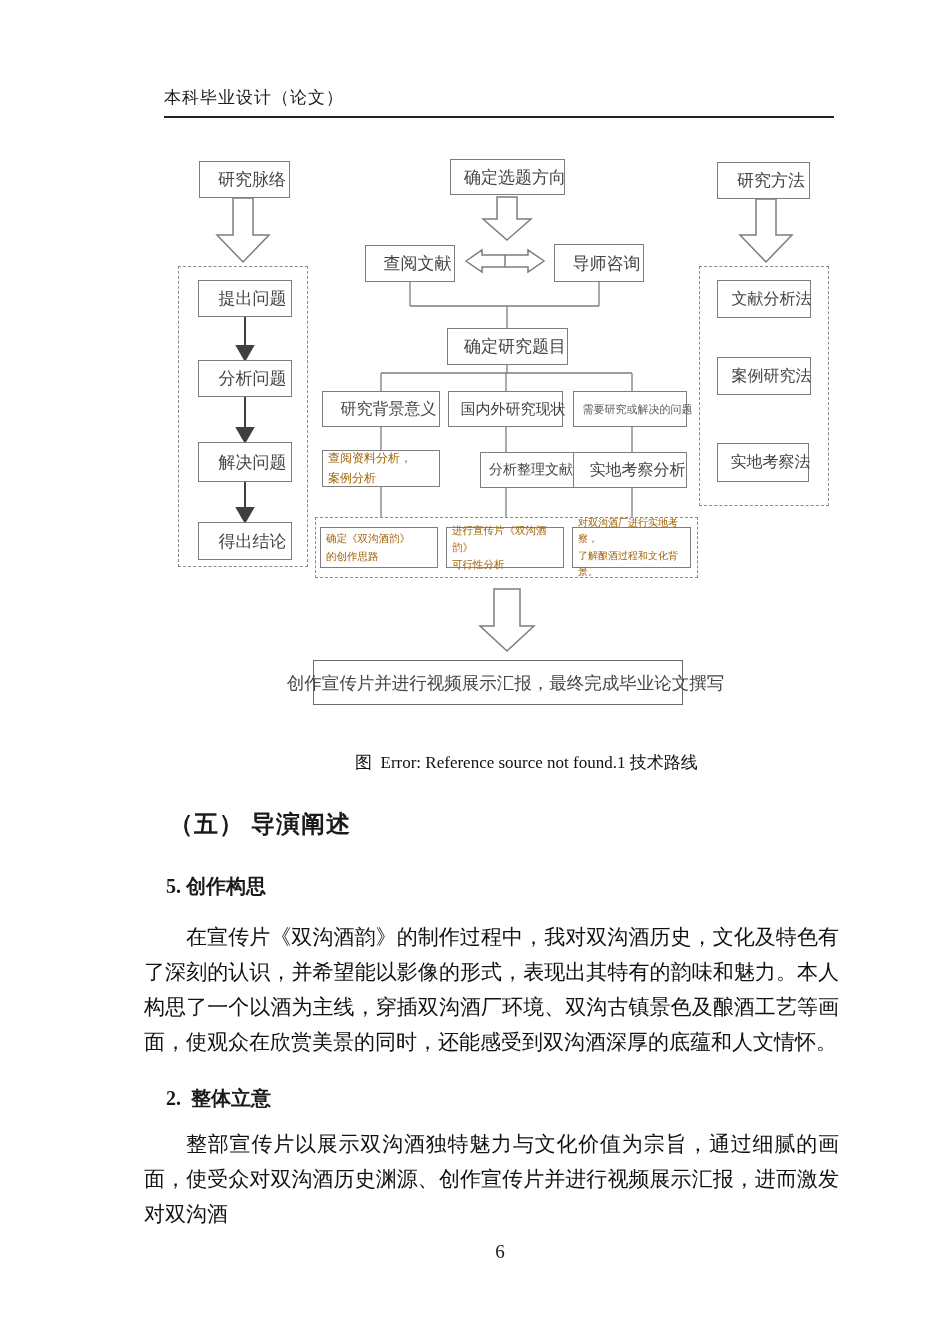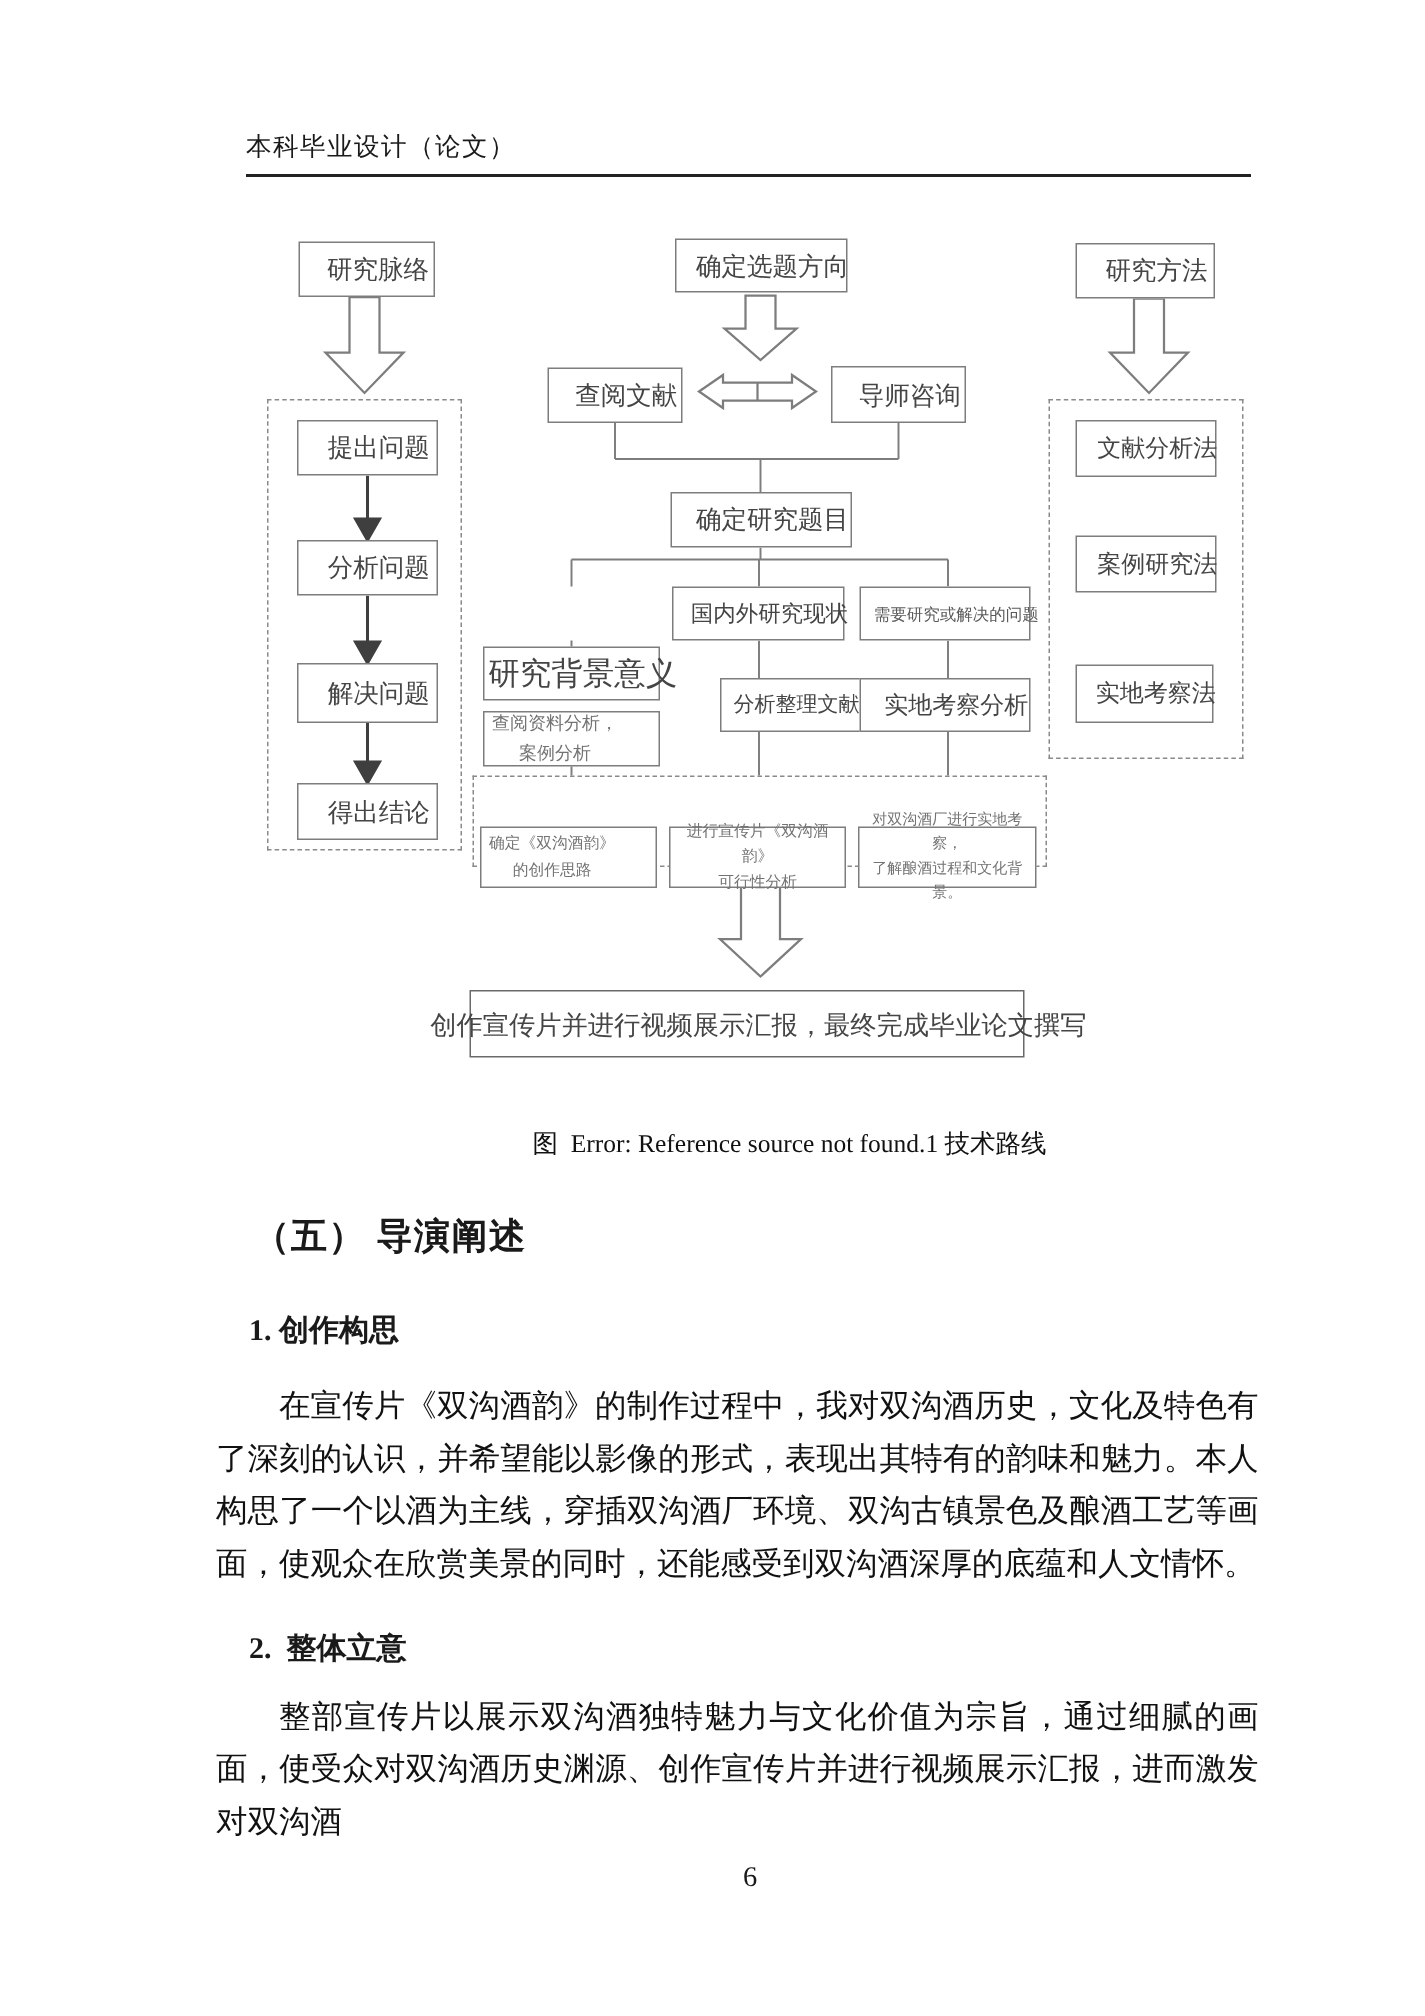--- a/index.html
+++ b/index.html
@@ -12,22 +12,22 @@
   .header-title{top:86px; left:164px; width:670px; text-align:left; font-size:17px; letter-spacing:1px;}
   .header-rule{top:116px; left:164px; width:670px; height:2px; background:#222;}
   .diagram-svg{top:0; left:0; z-index:1;}
   .dbox{
     z-index:2; background:#fff; border:1.3px solid #7d7d7d; color:#454545;
     display:flex; align-items:center; justify-content:center; text-align:center;
     font-family:"Liberation Sans","DejaVu Sans",sans-serif; white-space:nowrap;padding-left:15px;
   }
   .dashed{z-index:1; background:transparent; border:1.3px dashed #8a8a8a;}
   .small-left{
-    justify-content:flex-start; text-align:center; white-space:pre-wrap;
-    padding:2px 5px; line-height:1.65; color:#737373;margin-top:24px;
+    justify-content:flex-start; text-align:left; white-space:pre-wrap;
+    padding:2px 5px; line-height:1.65; color:#a16207;
   }
   .caption{top:751px; left:355px; font-size:17px; white-space:pre-wrap; color:#111;}
   .h-main{top:808px; left:169px; font-size:24px; font-weight:bold; letter-spacing:1px; white-space:pre-wrap;}
   .h-sub{left:166px; font-size:20px; font-weight:bold; white-space:pre-wrap;}
   .para{
     left:144px; width:695px; font-size:21px; line-height:35px;
     text-align:justify; text-indent:2em; color:#111;
   }
   .page-num{top:1241px; left:164px; width:672px; text-align:center; font-size:19px;}
 </style>
@@ -78,21 +78,21 @@
 
   <div class="abs dbox" style="left:198px;top:280px;width:94px;height:37px;font-size:17px;">提出问题</div>
   <div class="abs dbox" style="left:198px;top:360px;width:94px;height:37px;font-size:17px;">分析问题</div>
   <div class="abs dbox" style="left:198px;top:442px;width:94px;height:40px;font-size:17px;">解决问题</div>
   <div class="abs dbox" style="left:198px;top:522px;width:94px;height:38px;font-size:17px;">得出结论</div>
 
   <div class="abs dbox" style="left:365px;top:245px;width:90px;height:37px;font-size:17px;">查阅文献</div>
   <div class="abs dbox" style="left:554px;top:244px;width:90px;height:38px;font-size:17px;">导师咨询</div>
   <div class="abs dbox" style="left:447px;top:328px;width:121px;height:37px;font-size:17px;">确定研究题目</div>
 
-  <div class="abs dbox" style="left:322px;top:391px;width:118px;height:36px;font-size:21px;margin-top:40px;">研究背景意义</div>
+  <div class="abs dbox" style="left:322px;top:391px;width:118px;height:36px;font-size:16px;">研究背景意义</div>
   <div class="abs dbox" style="left:448px;top:391px;width:115px;height:36px;font-size:15px;">国内外研究现状</div>
   <div class="abs dbox" style="left:573px;top:391px;width:114px;height:36px;font-size:11px;color:#5a5a5a;">需要研究或解决的问题</div>
 
   <div class="abs dbox small-left" style="left:322px;top:450px;width:118px;height:37px;font-size:12px;">查阅资料分析，
 案例分析</div>
   <div class="abs dbox" style="left:448px;top:452px;width:115px;height:36px;font-size:14px;margin-left:32px;">分析整理文献材料</div>
   <div class="abs dbox" style="left:573px;top:452px;width:114px;height:36px;font-size:16px;">实地考察分析</div>
 
   <div class="abs dbox small-left" style="left:320px;top:527px;width:118px;height:41px;font-size:10.5px;">确定《双沟酒韵》
 的创作思路</div>
@@ -103,20 +103,20 @@
 
   <div class="abs dbox" style="left:717px;top:280px;width:94px;height:38px;font-size:16px;">文献分析法</div>
   <div class="abs dbox" style="left:717px;top:357px;width:94px;height:38px;font-size:16px;">案例研究法</div>
   <div class="abs dbox" style="left:717px;top:443px;width:92px;height:39px;font-size:16px;">实地考察法</div>
 
   <div class="abs dbox" style="left:313px;top:660px;width:370px;height:45px;font-size:17.5px;border-color:#6a6a6a;border-width:1.5px;">创作宣传片并进行视频展示汇报，最终完成毕业论文撰写</div>
 
   <div class="abs caption">图  Error: Reference source not found.1 技术路线</div>
 
   <div class="abs h-main">（五） 导演阐述</div>
-  <div class="abs h-sub" style="top:873px;">1. 创作构思</div>
+  <div class="abs h-sub" style="top:873px;">5. 创作构思</div>
   <div class="abs para" style="top:920px;">在宣传片《双沟酒韵》的制作过程中，我对双沟酒历史，文化及特色有了深刻的认识，并希望能以影像的形式，表现出其特有的韵味和魅力。本人构思了一个以酒为主线，穿插双沟酒厂环境、双沟古镇景色及酿酒工艺等画面，使观众在欣赏美景的同时，还能感受到双沟酒深厚的底蕴和人文情怀。</div>
   <div class="abs h-sub" style="top:1085px;">2.  整体立意</div>
   <div class="abs para" style="top:1127px;">整部宣传片以展示双沟酒独特魅力与文化价值为宗旨，通过细腻的画面，使受众对双沟酒历史渊源、创作宣传片并进行视频展示汇报，进而激发对双沟酒</div>
 
   <div class="abs page-num">6</div>
 
 </div>
 
 </body></html>

